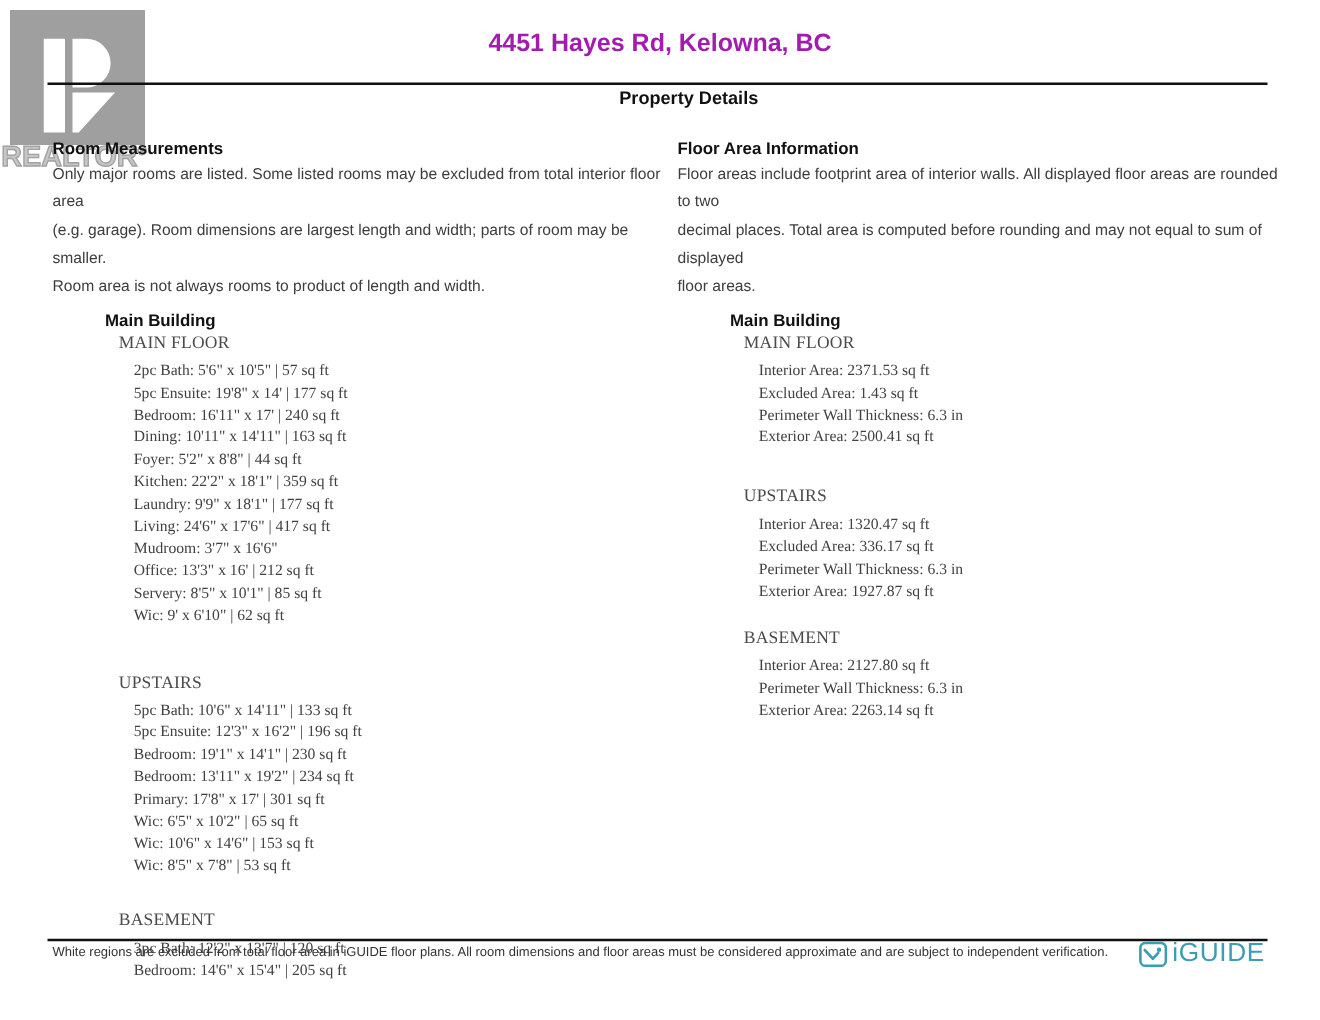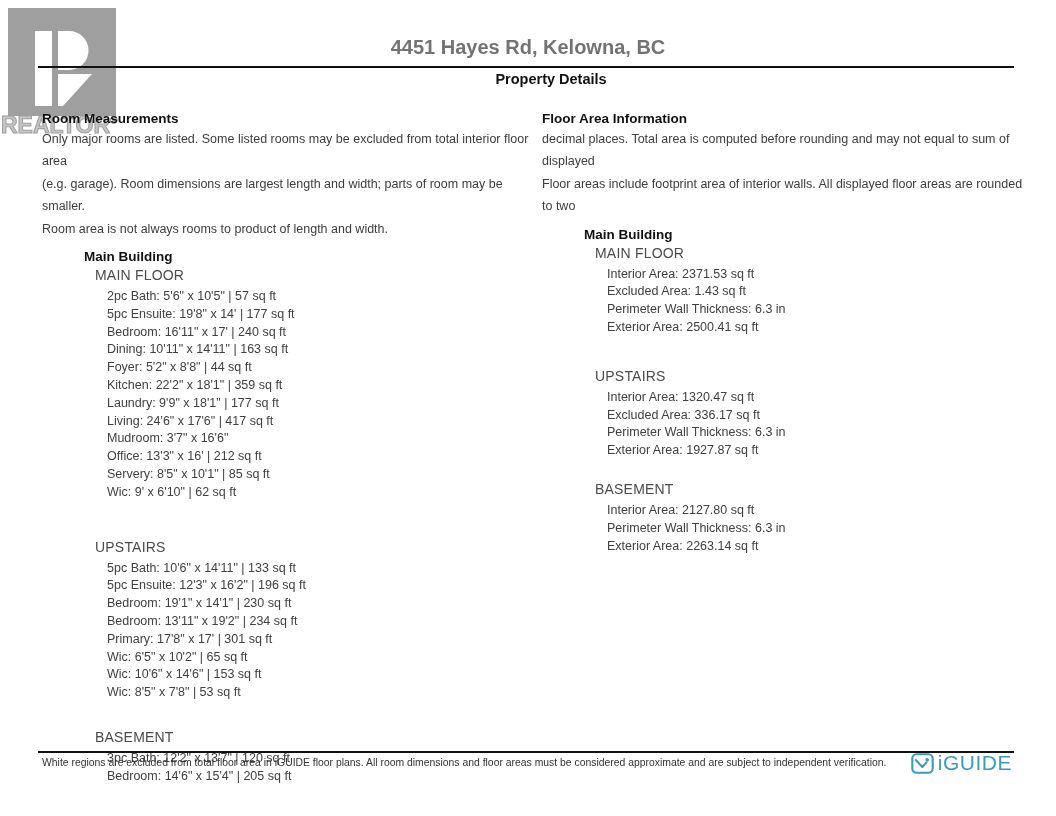--- a/index.html
+++ b/index.html
@@ -6,32 +6,32 @@
   .page{position:relative;width:1056px;height:816px;background:#fff;overflow:hidden;
         font-family:"Liberation Sans",sans-serif;color:#3d3d3d;}
   
   .watermark{position:absolute;left:0;top:0;z-index:0;}
   .wm-square{position:absolute;left:8px;top:8px;}
   .wm-word{position:absolute;left:1px;top:112px;font-size:23px;font-weight:700;
            color:#c6c6c6;-webkit-text-stroke:1.1px #a2a2a2;white-space:nowrap;}
   .wm-word sup{font-size:10px;-webkit-text-stroke:0.6px #a2a2a2;}
   
   .content{position:relative;z-index:1;}
-  .title{position:absolute;left:0;top:36px;width:100%;text-align:center;
-         font-size:20px;font-weight:700;color:#737373;}
+  .title{position:absolute;left:0;top:24px;width:100%;text-align:center;
+         font-size:20px;font-weight:700;color:#a21caf;}
   .header-rule{position:absolute;left:38px;top:66px;width:976px;height:2px;background:#111;}
   .subtitle{position:absolute;left:0;top:71px;width:100%;text-align:center;
             font-size:14.5px;font-weight:700;color:#111;padding-left:23px;}
   .col{position:absolute;top:110px;width:494px;font-size:12.5px;}
   .col-left{left:42px;}
   .col-right{left:542px;}
   .col-heading{font-size:13.5px;font-weight:700;color:#111;line-height:18px;}
   .col-desc{line-height:22.4px;color:#3d3d3d;margin-bottom:8px;}
   .building-name{margin-left:42px;font-size:13.5px;font-weight:700;color:#111;line-height:18px;}
-  .floor{margin-left:53px;}
+  .floor{margin-left:53px;font-family:Liberation Serif, serif;}
   .floor-name{font-size:14px;color:#4b4b4b;line-height:18px;margin-bottom:4px;letter-spacing:.2px;}
   .line{margin-left:12px;line-height:17.8px;color:#414141;white-space:nowrap;}
   .col-left .floor + .floor{margin-top:36px;}
   .col-right .floor + .floor{margin-top:30px;}
   .col-left .floor:last-of-type{margin-top:26px;}
   .col-right .floor:last-of-type{margin-top:20px;}
   .total{margin-left:38px;margin-top:40px;}
   .total-heading{font-size:13.5px;font-weight:700;color:#111;line-height:18px;margin-bottom:2px;}
   .total .line{margin-left:24px;}
   .footer-rule{position:absolute;left:38px;top:751px;width:976px;height:2px;background:#111;}
@@ -99,22 +99,23 @@
       <div class="floor">
         <div class="floor-name">BASEMENT</div>
         <div class="line">3pc Bath: 12'2" x 13'7" | 120 sq ft</div>
         <div class="line">Bedroom: 14'6" x 15'4" | 205 sq ft</div>
       </div>
     </div>
 
     <div class="col col-right">
       <div class="col-heading">Floor Area Information</div>
       <div class="col-desc">
+        <div>Floor areas include footprint area of interior walls. All displayed floor areas are rounded to two</div>
         <div>decimal places. Total area is computed before rounding and may not equal to sum of displayed</div>
-        <div>Floor areas include footprint area of interior walls. All displayed floor areas are rounded to two</div>
+        <div>floor areas.</div>
       </div>
       <div class="building-name">Main Building</div>
 
       <div class="floor">
         <div class="floor-name">MAIN FLOOR</div>
         <div class="line">Interior Area: 2371.53 sq ft</div>
         <div class="line">Excluded Area: 1.43 sq ft</div>
         <div class="line">Perimeter Wall Thickness: 6.3 in</div>
         <div class="line">Exterior Area: 2500.41 sq ft</div>
       </div>

